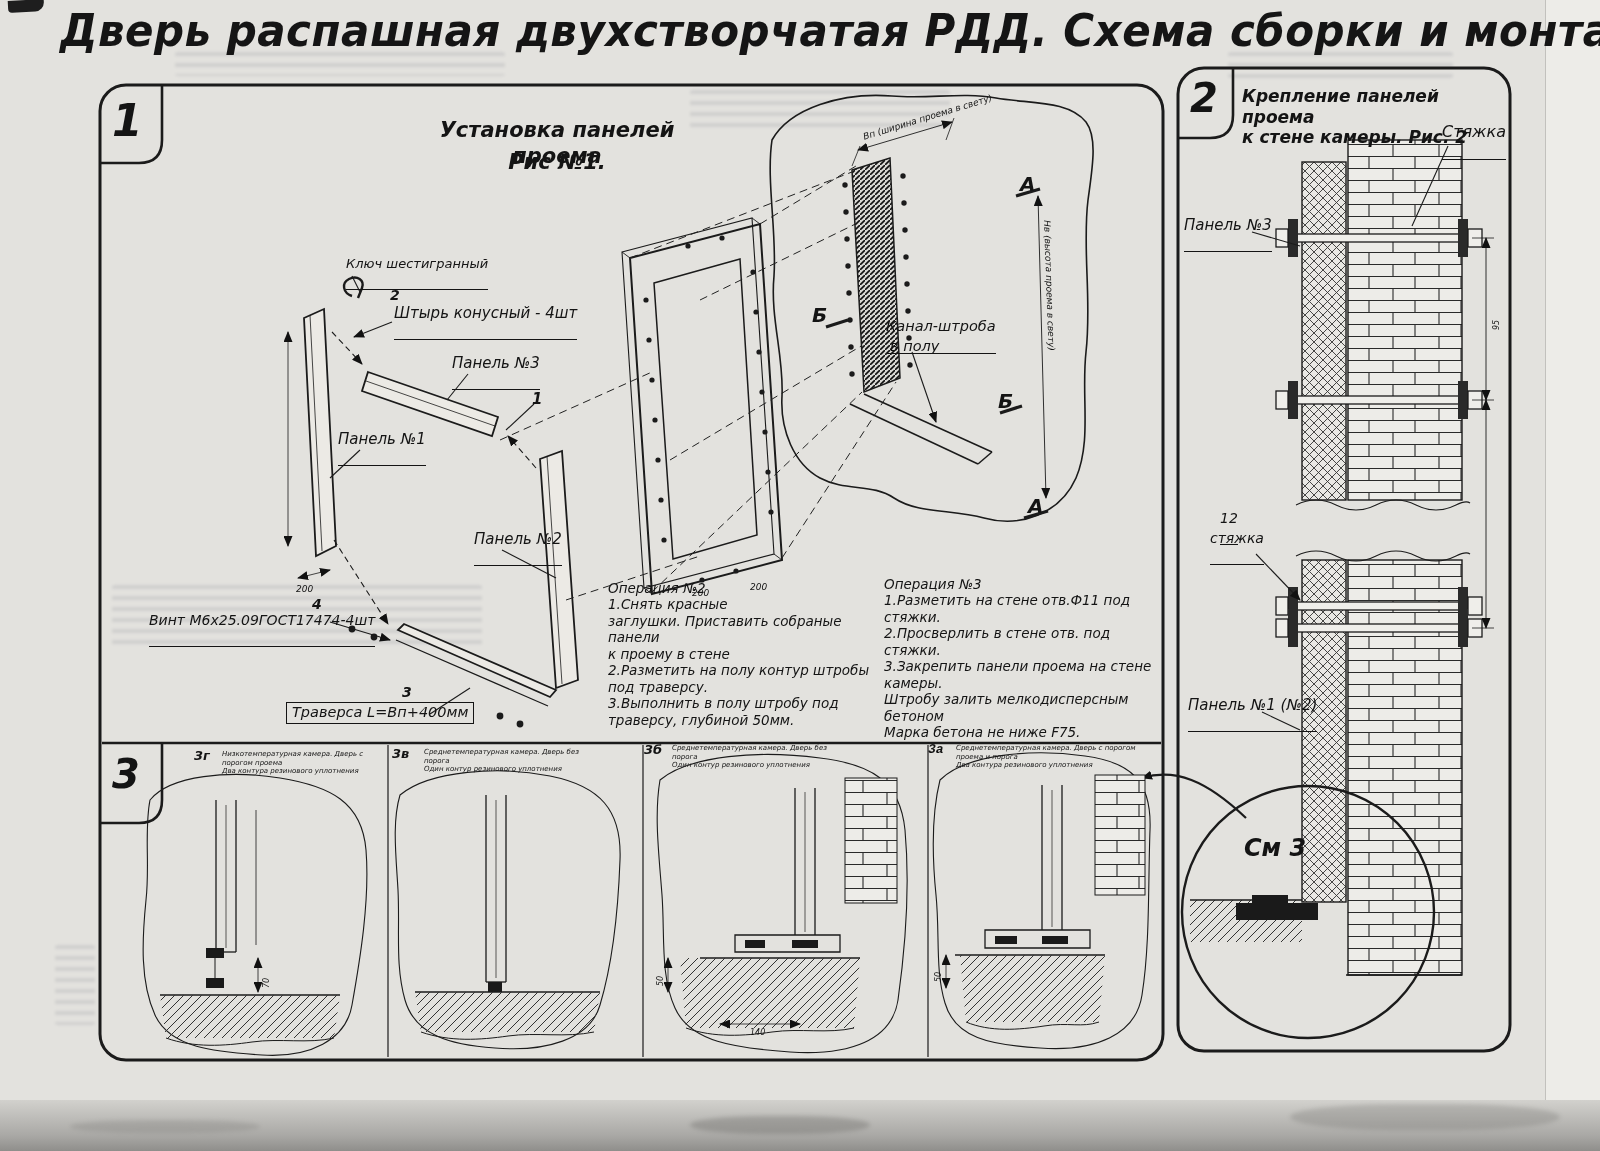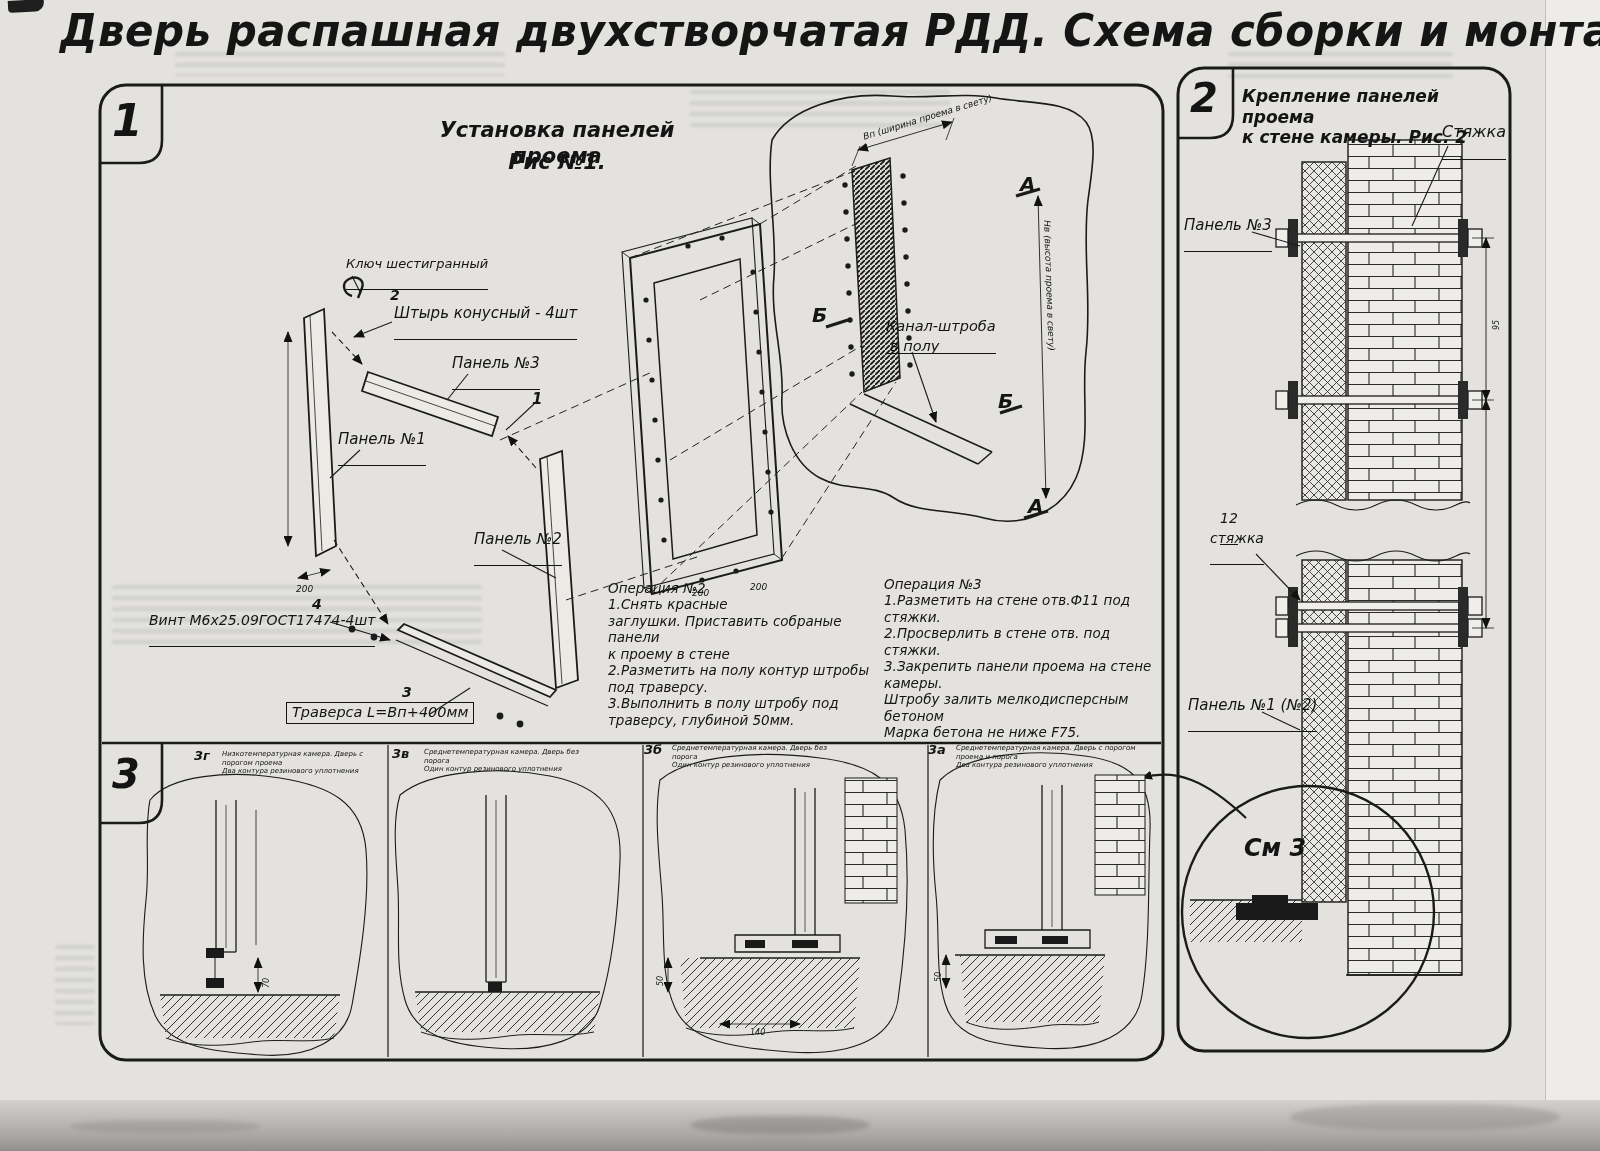--- a/index.html
+++ b/index.html
@@ -384,21 +384,21 @@
   <div class="lbl" style="left:392px;top:746px;font-size:13px;font-weight:600;">3в</div>
   <div class="lbl ml tiny" style="left:424px;top:748px;width:170px;font-size:7px;">Среднетемпературная камера. Дверь без порога
 Один контур резинового уплотнения</div>
 
   <div class="lbl" style="left:644px;top:742px;font-size:13px;font-weight:600;">3б</div>
   <div class="lbl ml tiny" style="left:672px;top:744px;width:170px;font-size:7px;">Среднетемпературная камера. Дверь без порога
 Один контур резинового уплотнения</div>
   <div class="lbl tiny vdim" style="left:656px;top:986px;">50</div>
   <div class="lbl tiny" style="left:750px;top:1028px;">140</div>
 
-  <div class="lbl" style="left:928px;top:742px;font-size:13px;font-weight:600;">3а</div>
+  <div class="lbl" style="left:928px;top:742px;font-size:13px;font-weight:600;font-family:Liberation Mono, monospace;">3а</div>
   <div class="lbl ml tiny" style="left:956px;top:744px;width:185px;font-size:7px;">Среднетемпературная камера. Дверь с порогом проема и порога
 Два контура резинового уплотнения</div>
   <div class="lbl tiny vdim" style="left:934px;top:982px;">50</div>
 
   <div class="scanband"></div>
   <div class="smudge" style="left:690px;top:1116px;width:180px;height:18px;"></div>
   <div class="smudge" style="left:1290px;top:1104px;width:270px;height:26px;opacity:.22;"></div>
   <div class="smudge" style="left:70px;top:1120px;width:190px;height:13px;opacity:.18;"></div>
 
 </div>

